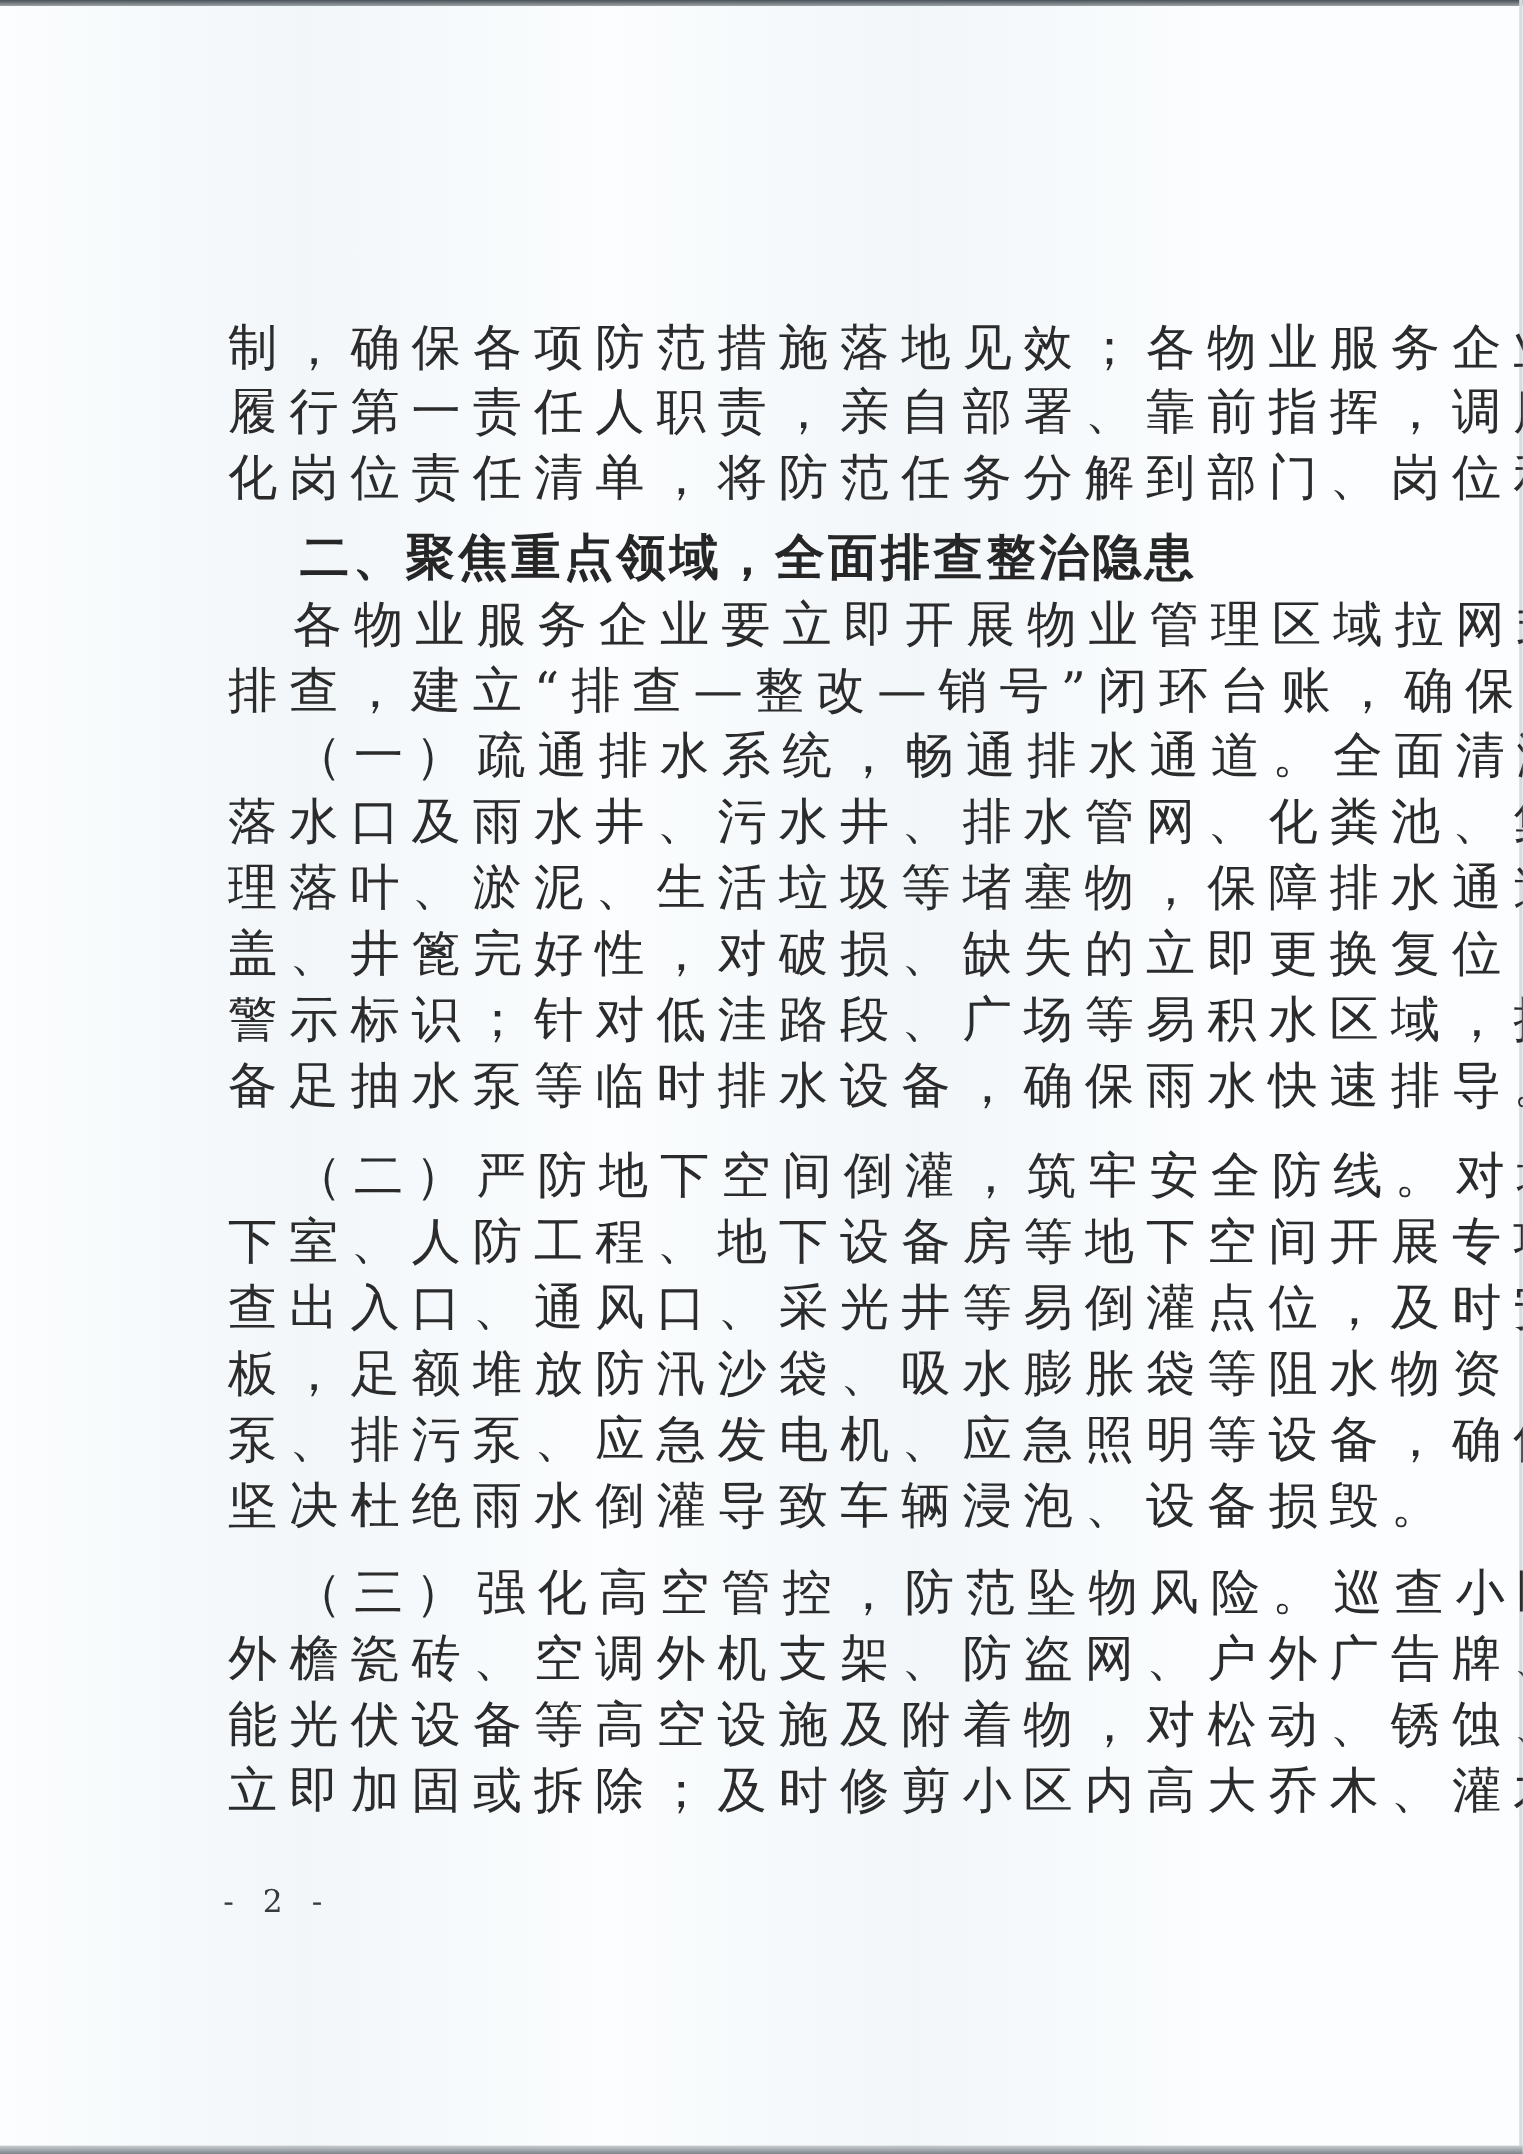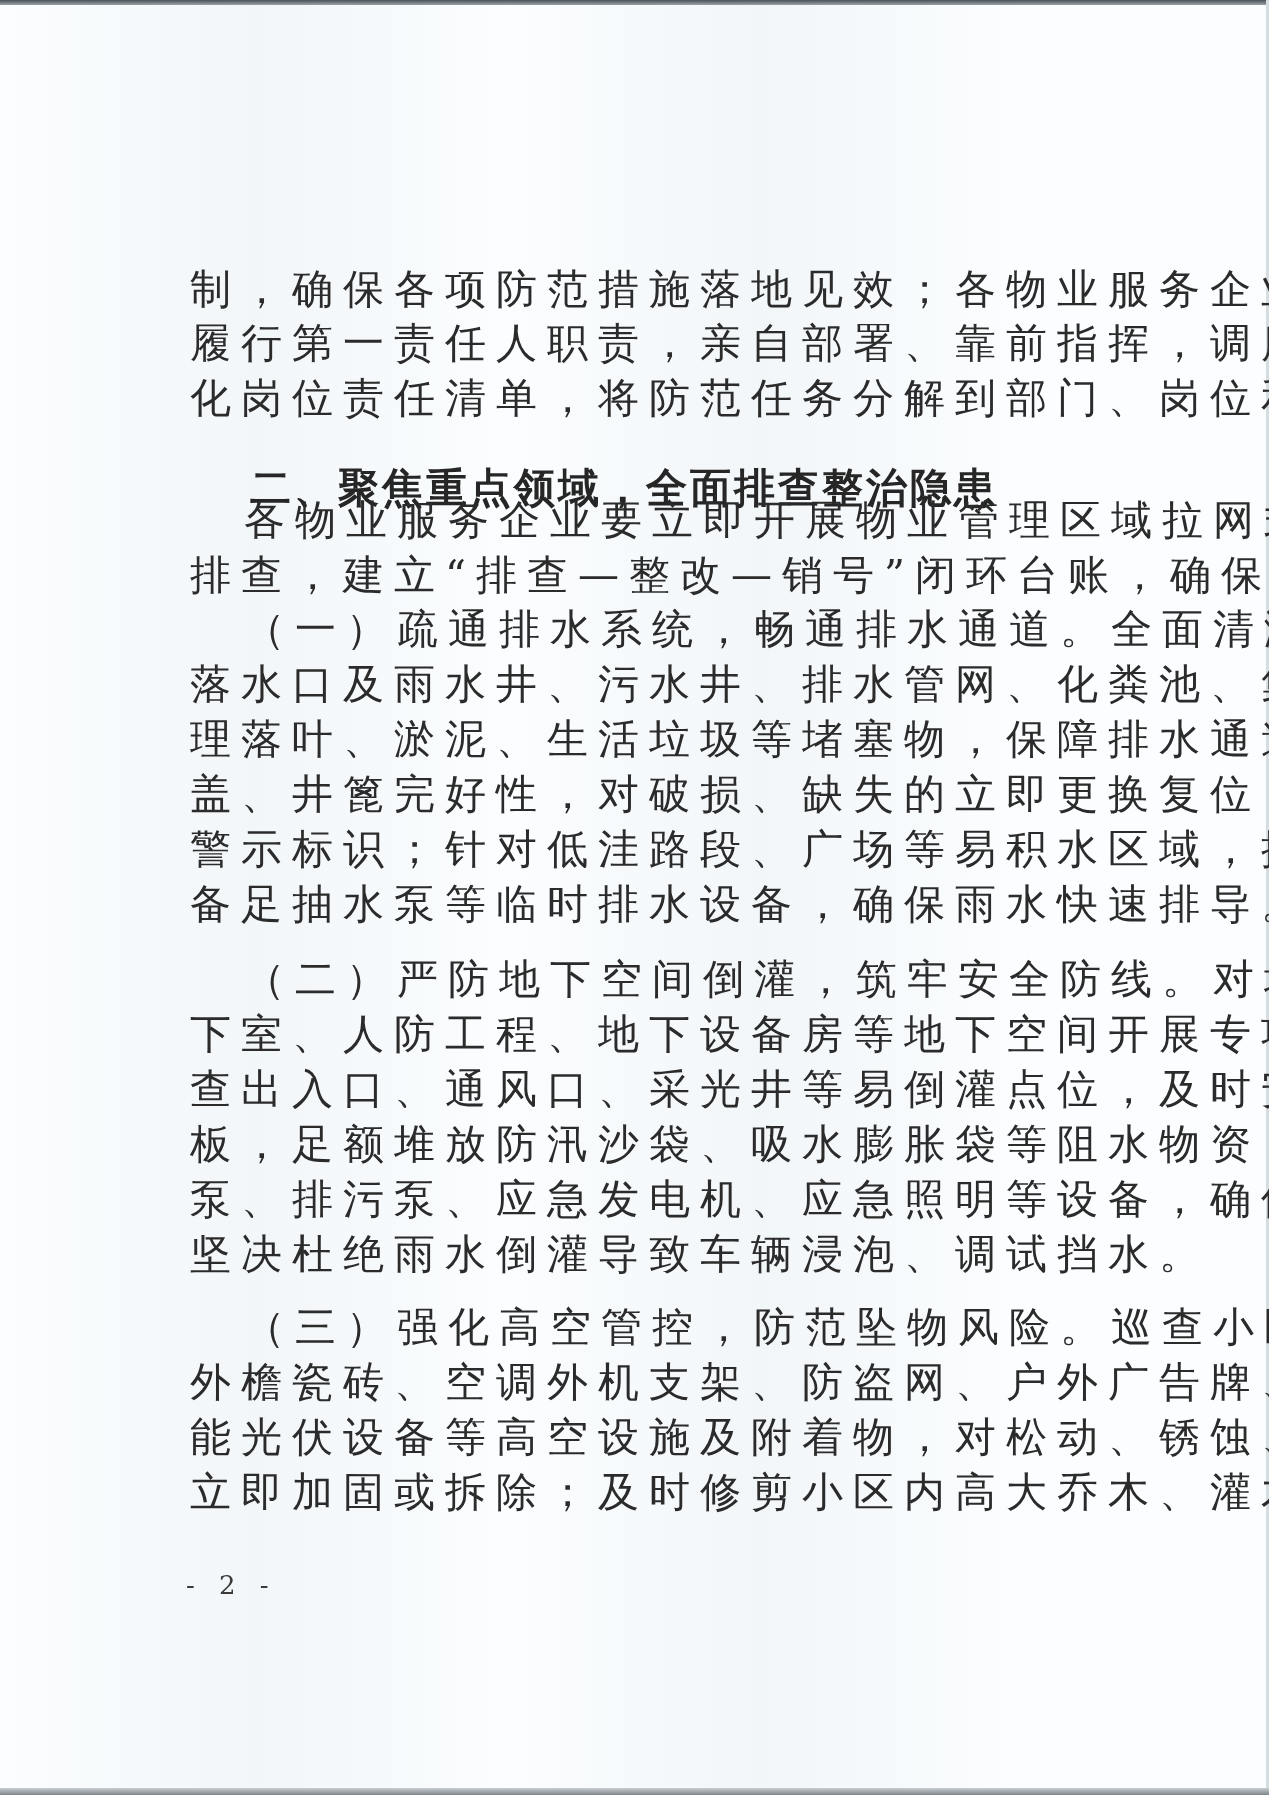--- a/index.html
+++ b/index.html
@@ -56,21 +56,20 @@
     .line.indent {
       left: 244px;
       width: 846px;
     }
     .line.heading {
       left: 250px;
       font-family: Liberation Sans, sans-serif;
       font-weight: bold;
       letter-spacing: 3px;
       color: #262626;
-      margin-top: 24px;
     }
     .page-number {
       position: absolute;
       left: 186px;
       top: 1570px;
       font-family: "DejaVu Serif", "Liberation Serif", serif;
       font-size: 26px;
       letter-spacing: 8px;
       color: #3a3a3a;
     }
@@ -103,21 +102,21 @@
     <div class="line" style="top:822px">警示标识；针对低洼路段、广场等易积水区域，提前清理障碍物，</div>
     <div class="line" style="top:877px">备足抽水泵等临时排水设备，确保雨水快速排导。</div>
   </div>
 
   <div>
     <div class="line indent" style="top:952px">（二）严防地下空间倒灌，筑牢安全防线。对地下车库、地</div>
     <div class="line" style="top:1007px">下室、人防工程、地下设备房等地下空间开展专项检查，重点排</div>
     <div class="line" style="top:1062px">查出入口、通风口、采光井等易倒灌点位，及时安装、调试挡水</div>
     <div class="line" style="top:1117px">板，足额堆放防汛沙袋、吸水膨胀袋等阻水物资；全面检修排水</div>
     <div class="line" style="top:1172px">泵、排污泵、应急发电机、应急照明等设备，确保自动启停正常，</div>
-    <div class="line" style="top:1227px">坚决杜绝雨水倒灌导致车辆浸泡、调试挡水。</div>
+    <div class="line" style="top:1227px">坚决杜绝雨水倒灌导致车辆浸泡、设备损毁。</div>
   </div>
 
   <div>
     <div class="line indent" style="top:1300px">（三）强化高空管控，防范坠物风险。巡查小区楼体外墙、</div>
     <div class="line" style="top:1355px">外檐瓷砖、空调外机支架、防盗网、户外广告牌、遮雨棚、太阳</div>
     <div class="line" style="top:1410px">能光伏设备等高空设施及附着物，对松动、锈蚀、开裂、脱落的</div>
     <div class="line" style="top:1465px">立即加固或拆除；及时修剪小区内高大乔木、灌木，清理枯枝、</div>
   </div>
 
   <div class="page-number">- 2 -</div>

